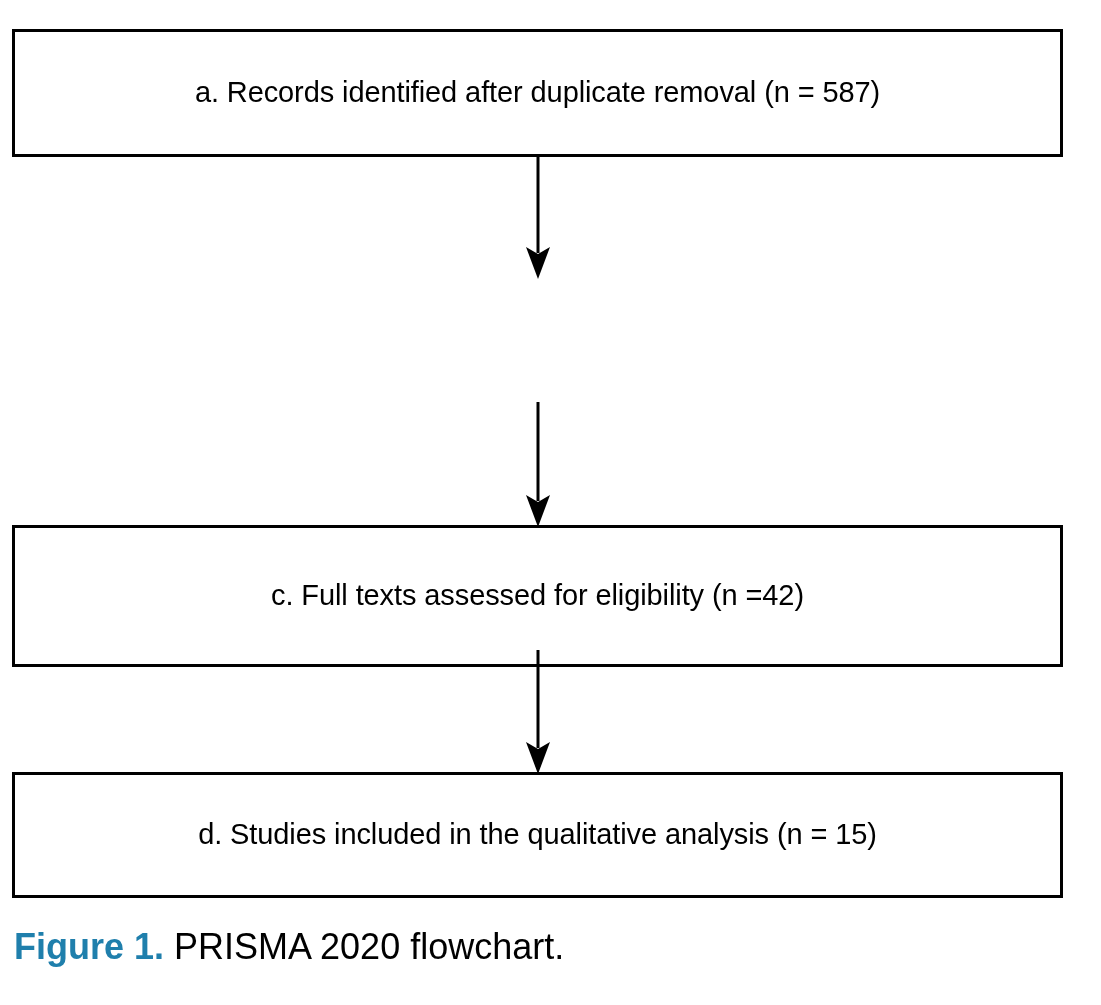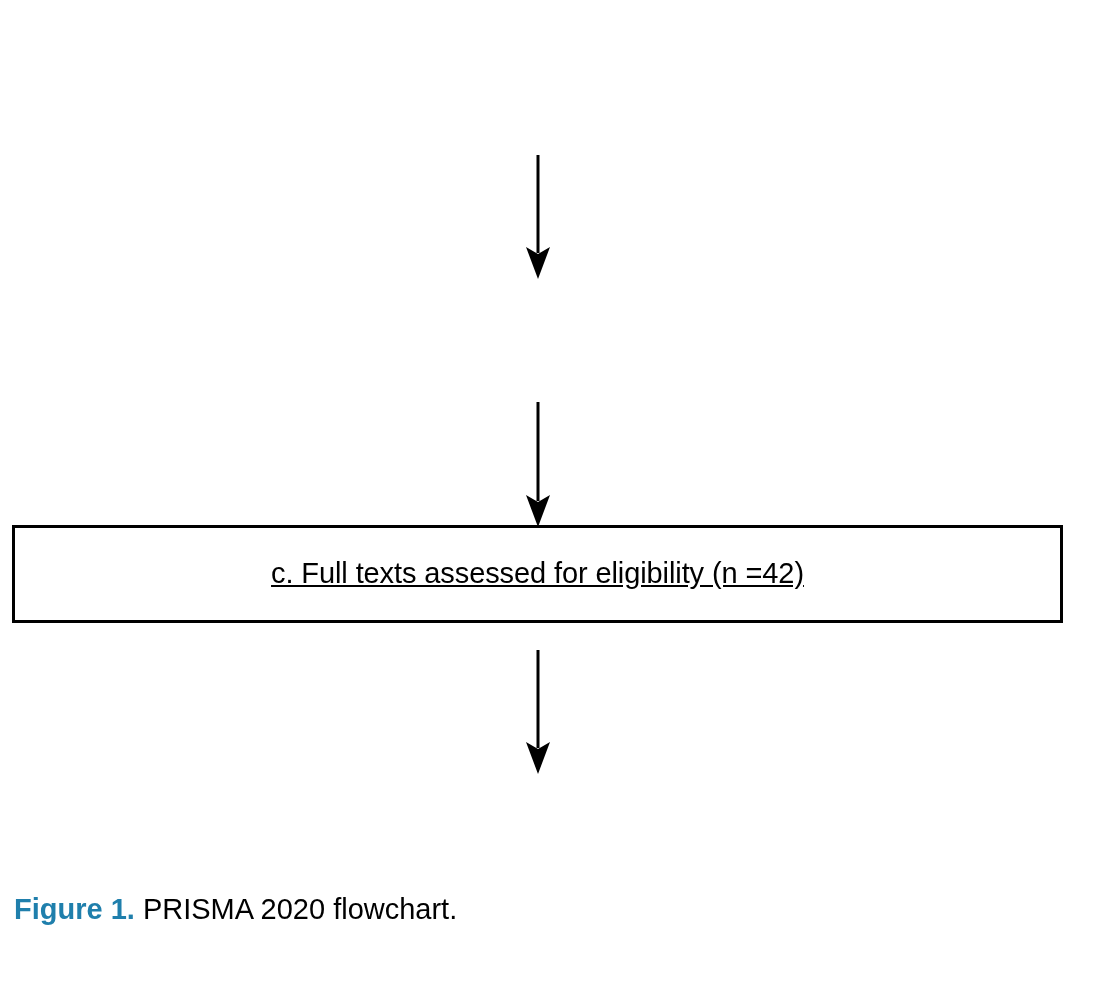--- a/index.html
+++ b/index.html
@@ -39,21 +39,21 @@
     font-size: 29px;
     line-height: 1.15;
     color: #000000;
     text-align: center;
     letter-spacing: -0.1px;
     white-space: nowrap;
   }
 
   #box-a { top: 29px;  height: 128px; }
   #box-b { top: 277px; height: 127px; }
-  #box-c { top: 525px; height: 98px; text-decoration: underline; }
+  #box-c { top: 525px; height: 142px; }
   #box-d { top: 772px; height: 126px; }
 
   
   .flow-arrow {
     position: absolute;
     left: 518px;
     width: 40px;
   }
   #arrow-a-b { top: 155px; height: 124px; }
   #arrow-b-c { top: 402px; height: 125px; }
@@ -62,40 +62,43 @@
   .flow-arrow svg {
     display: block;
     width: 40px;
     height: 100%;
   }
 
   
   #figure-caption {
     position: absolute;
     left: 14px;
-    top: 892px;
+    top: 925px;
     width: 1070px;
-    font-size: 29px;
+    font-size: 36px;
     line-height: 1.2;
     color: #000000;
     white-space: nowrap;
   }
   #figure-caption .caption-label {
     font-weight: bold;
     color: #1f7fac;
   }
   #figure-caption .caption-text {
     color: #000000;
   }
 </style>
 </head>
 <body>
 
 <div id="figure-root">
 
+  <div class="flow-box" id="box-a">
+    <span class="flow-box-label">a. Records identified after duplicate removal (n = 587)</span>
+  </div>
 
   <div class="flow-arrow" id="arrow-a-b">
     <svg viewBox="0 0 40 124" preserveAspectRatio="none" aria-hidden="true">
       <line x1="20" y1="0" x2="20" y2="98" stroke="#000000" stroke-width="3"></line>
       <path d="M 20 124 L 8 92 L 20 99 L 32 92 Z" fill="#000000"></path>
     </svg>
   </div>
 
 
   <div class="flow-arrow" id="arrow-b-c">
@@ -109,18 +112,21 @@
     <span class="flow-box-label">c. Full texts assessed for eligibility (n =42)</span>
   </div>
 
   <div class="flow-arrow" id="arrow-c-d">
     <svg viewBox="0 0 40 124" preserveAspectRatio="none" aria-hidden="true">
       <line x1="20" y1="0" x2="20" y2="98" stroke="#000000" stroke-width="3"></line>
       <path d="M 20 124 L 8 92 L 20 99 L 32 92 Z" fill="#000000"></path>
     </svg>
   </div>
 
+  <div class="flow-box" id="box-d">
+    <span class="flow-box-label">d. Studies included in the qualitative analysis (n = 15)</span>
+  </div>
 
   <div id="figure-caption">
     <span class="caption-label">Figure 1.</span><span class="caption-text"> PRISMA 2020 flowchart.</span>
   </div>
 
 </div>
 
 </body></html>

